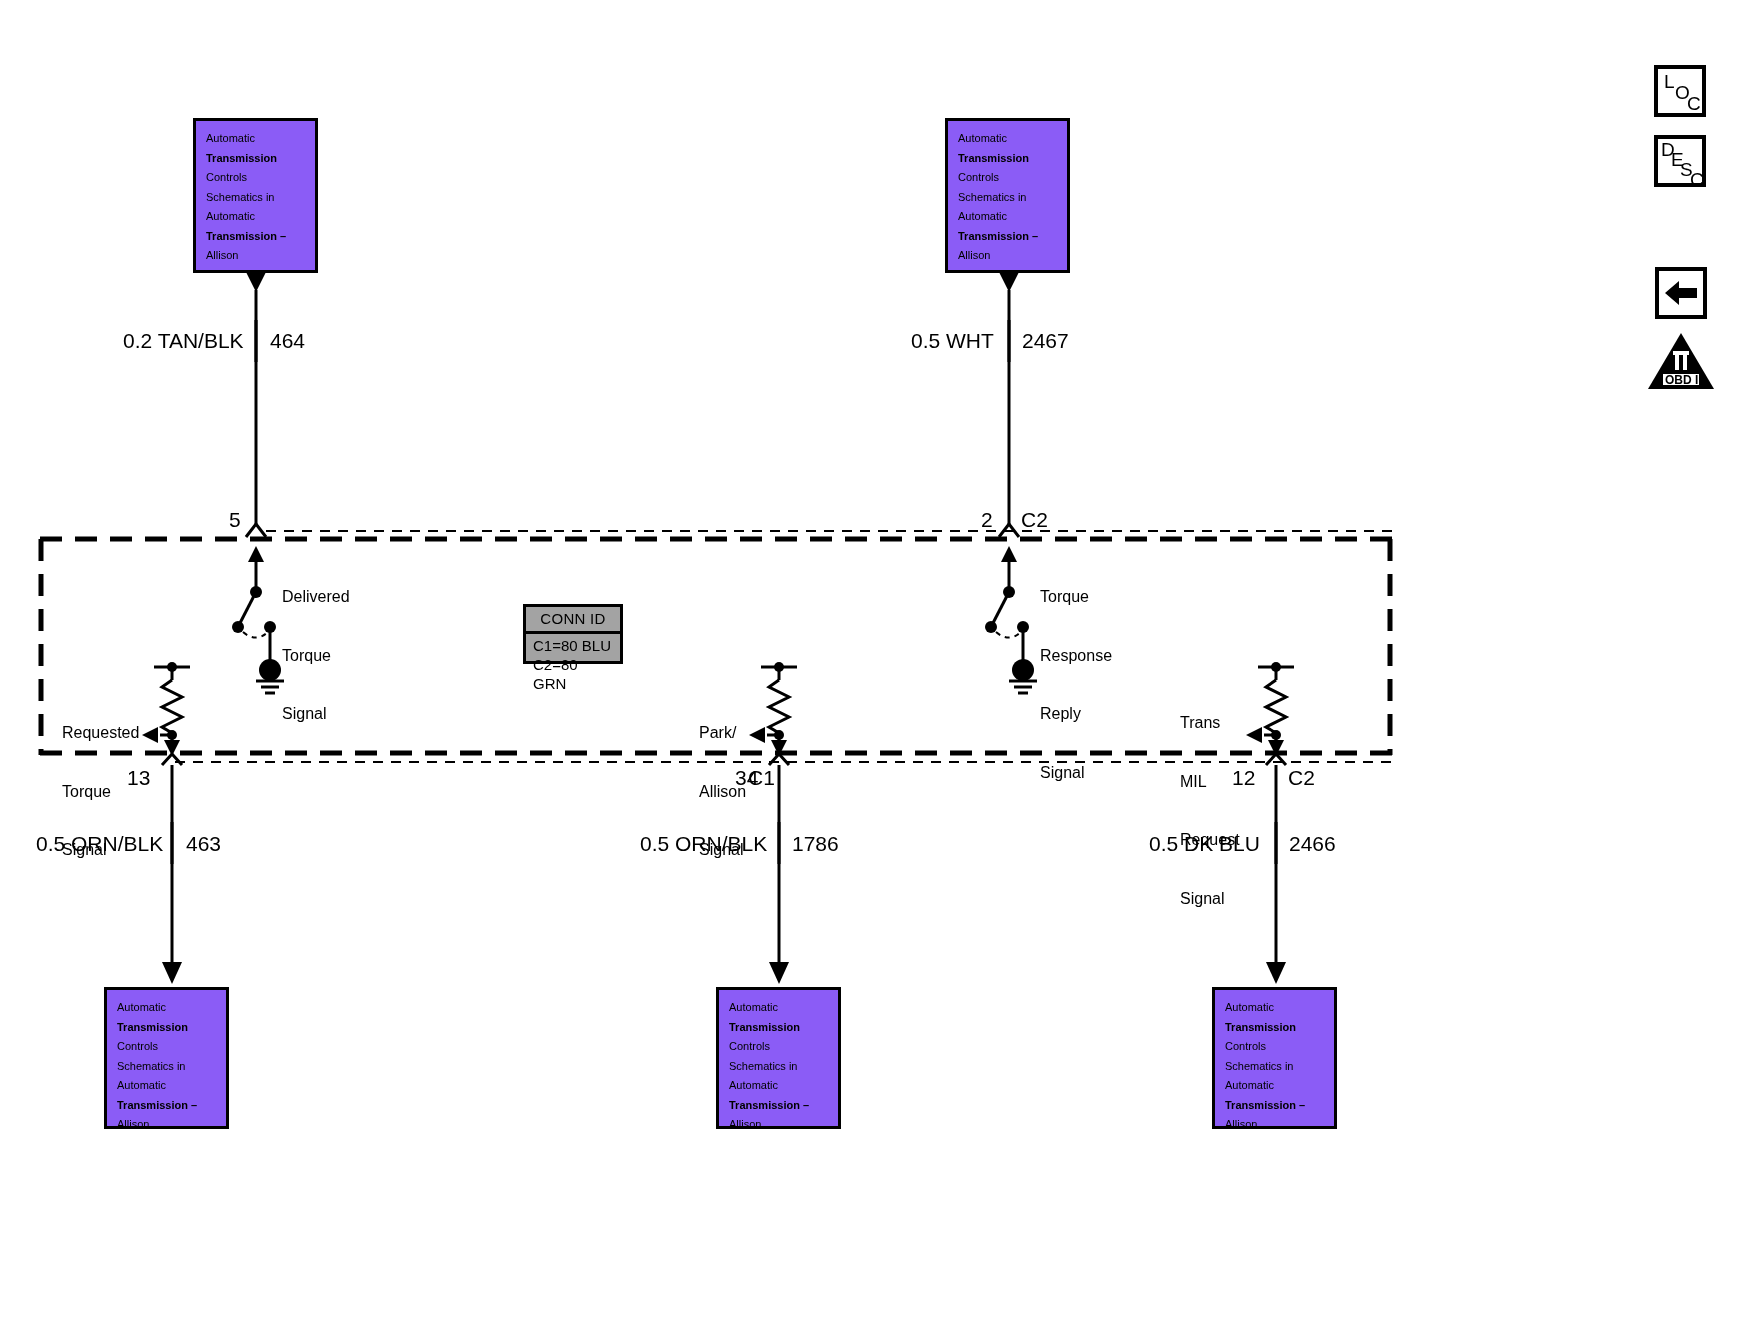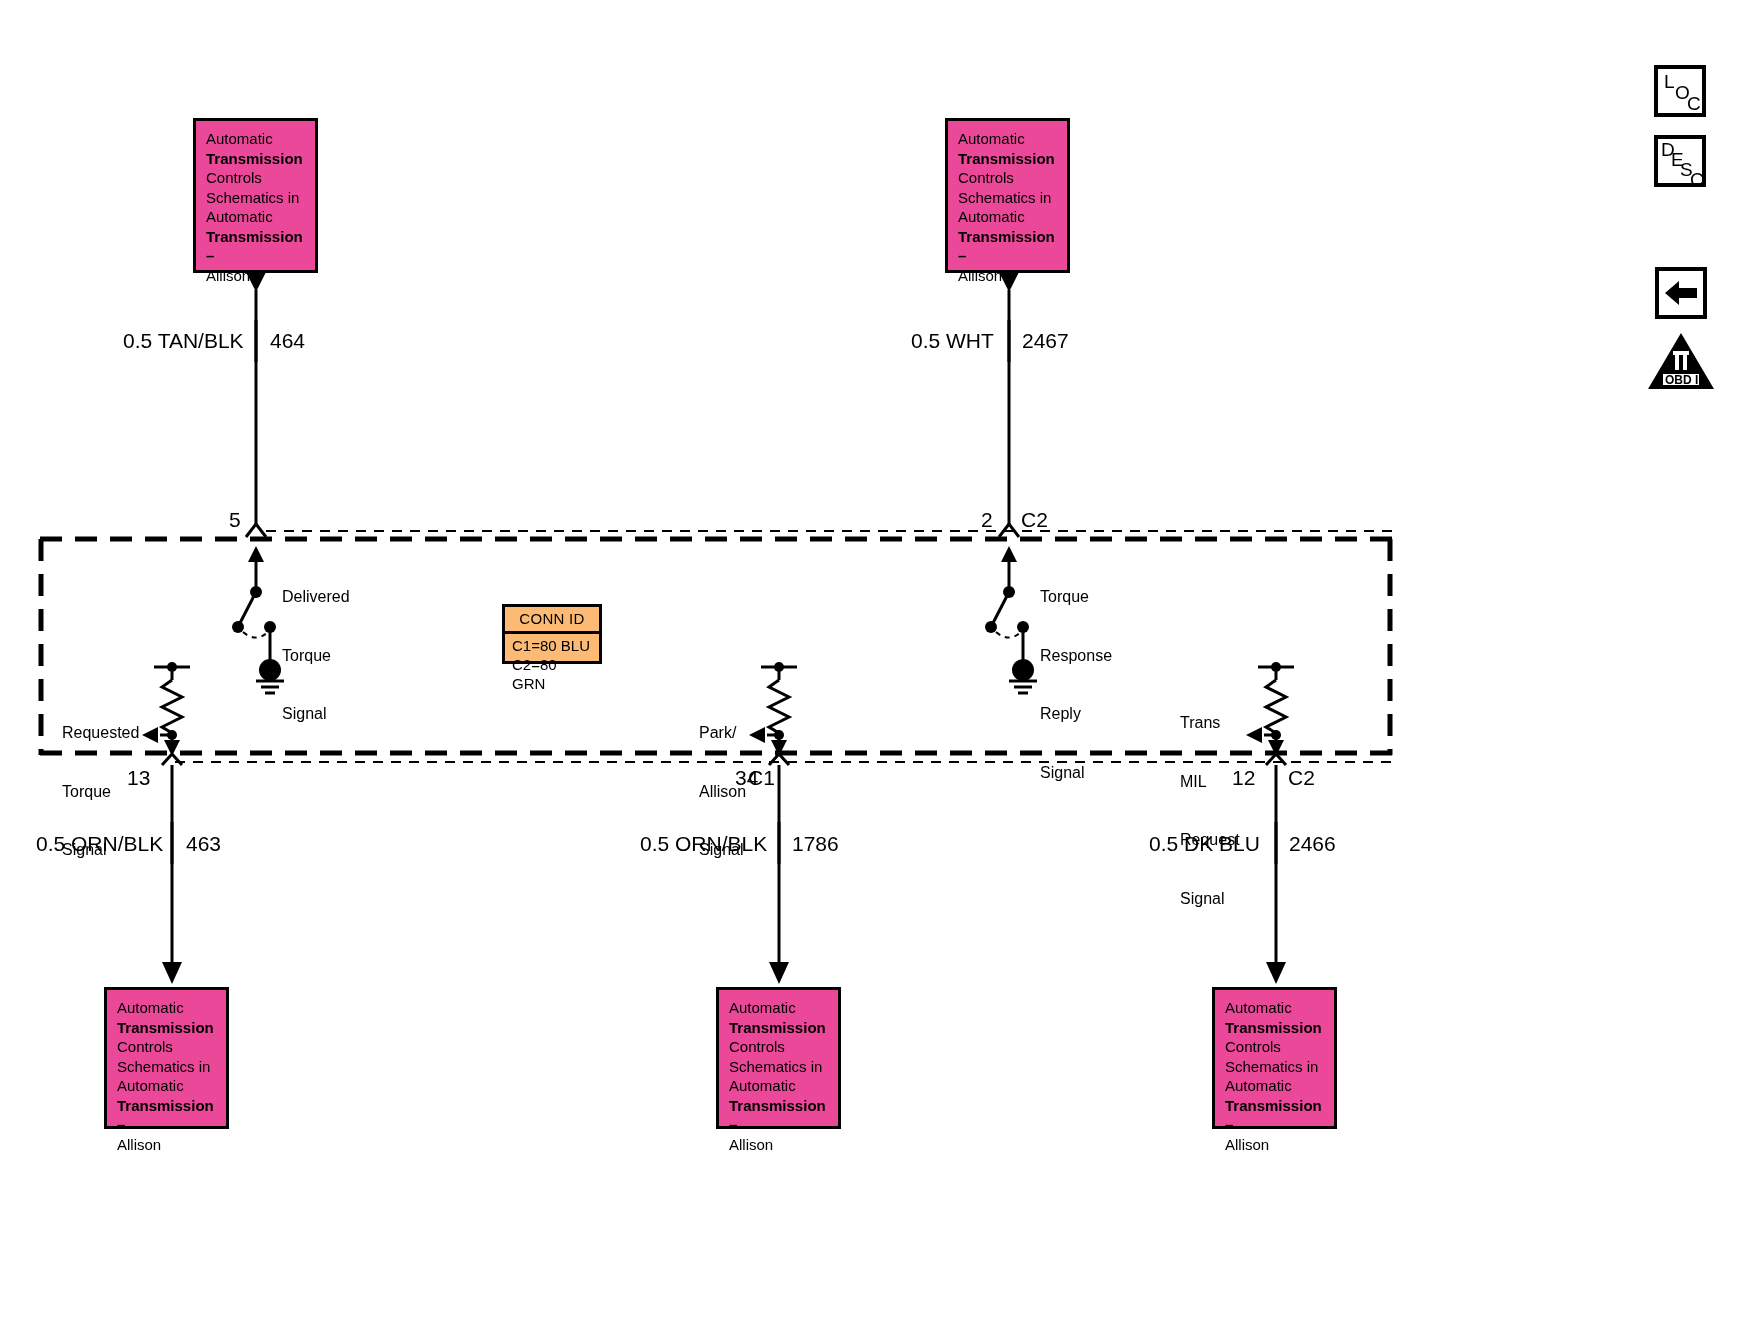--- a/index.html
+++ b/index.html
@@ -3,37 +3,37 @@
 <meta charset="utf-8">
 <style>
   html,body{margin:0;padding:0;background:#ffffff;}
   body{width:1752px;height:1344px;position:relative;
        font-family:"Liberation Sans", sans-serif;color:#000;}
   #canvas{position:absolute;left:0;top:0;width:1752px;height:1344px;}
   .abs{position:absolute;}
 
   
   .refbox{
-    border:3px solid #000;background:#ec4899;
-    font-size:15px;line-height:19.5px;
+    border:3px solid #000;background:#8b5cf6;
+    font-size:11px;line-height:19.5px;
     padding:8px 9px 9px 10px;
     box-sizing:border-box;
   }
   .refbox .b{font-weight:bold;}
 
   
   .txt{font-size:21px;line-height:24px;white-space:pre;}
   .txt-s{font-size:16px;line-height:19.5px;white-space:pre;}
   .txt-pin{font-size:21px;line-height:24px;white-space:pre;}
   .txt-pcm{font-size:21px;line-height:25px;white-space:pre;}
 
   
   .connid{
-    border:3px solid #000;background:#fdba74;box-sizing:border-box;
-    font-size:15px;line-height:19px;
+    border:3px solid #000;background:#a3a3a3;box-sizing:border-box;
+    font-size:15px;line-height:19px;margin-left:21px;
   }
   .connid .hdr{
     text-align:center;border-bottom:3px solid #000;
     padding:2px 8px 3px 8px;letter-spacing:.3px;
   }
   .connid .bdy{padding:2px 7px 4px 7px;}
 
   
   .iconbox{
     border:4px solid #000;background:#fff;box-sizing:border-box;
@@ -221,21 +221,21 @@
   <div class="refbox abs" style="left:1212px;top:987px;width:125px;height:142px;">
     <div>Automatic</div>
     <div class="b">Transmission</div>
     <div>Controls</div>
     <div>Schematics in</div>
     <div>Automatic</div>
     <div class="b">Transmission –</div>
     <div>Allison</div>
   </div>
 
-  <div class="txt abs" style="left:123px;top:329px;">0.5 TAN/BLK</div>
+  <div class="txt abs" style="left:123px;top:329px;">0.2 TAN/BLK</div>
   <div class="txt abs" style="left:270px;top:329px;">464</div>
 
   <div class="txt abs" style="left:911px;top:329px;">0.5 WHT</div>
   <div class="txt abs" style="left:1022px;top:329px;">2467</div>
 
   <div class="txt-pin abs" style="left:229px;top:508px;">5</div>
 
   <div class="txt-pin abs" style="left:981px;top:508px;">2</div>
   <div class="txt-pin abs" style="left:1021px;top:508px;">C2</div>
 

